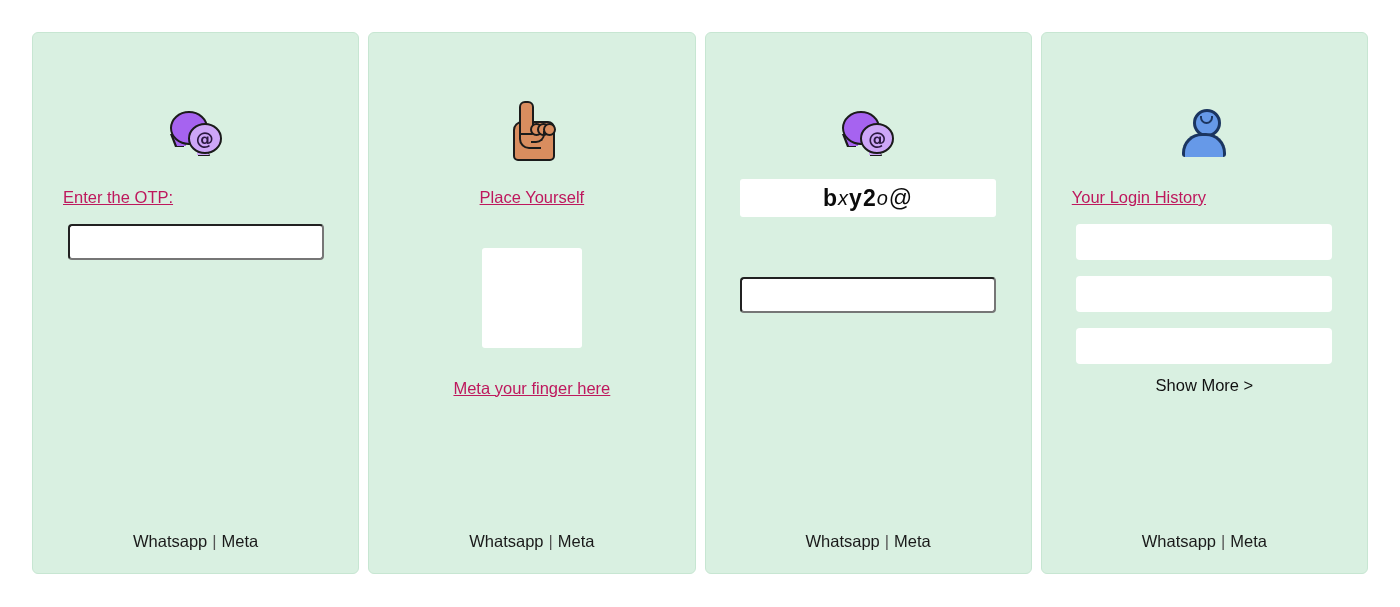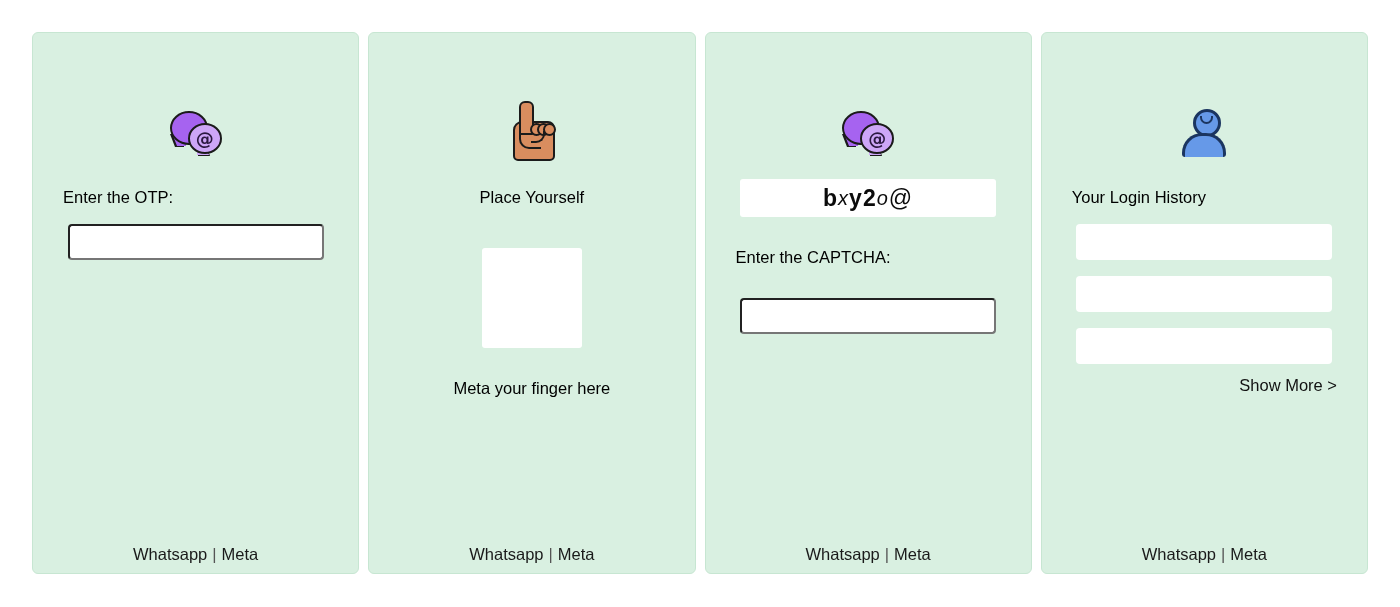--- a/index.html
+++ b/index.html
@@ -205,25 +205,26 @@
     background: #6699e8;
     border: 3.2px solid #1b3560;
     border-bottom: none;
     border-radius: 20px 20px 3px 3px;
     box-sizing: border-box;
   }
 
   
   .label {
     font-size: 16.5px;
-    color: #000000;
+    color: #be185d;
     line-height: 1.25;
     width: 100%;
     box-sizing: border-box;
     padding: 0 30px;
+    text-decoration: underline;
   }
   .label.left  { text-align: left; }
   .label.center { text-align: center; padding: 0 16px; }
 
   .field {
     width: 256px;
     height: 36px;
     background: #ffffff;
     border-radius: 4px;
     box-sizing: border-box;
@@ -251,27 +252,27 @@
     background: #ffffff;
     border-radius: 3px;
   }
 
   .show-more {
     font-size: 16.5px;
     color: #111111;
     width: 100%;
     box-sizing: border-box;
     padding: 0 30px;
-    text-align: right;
+    text-align: center;
     cursor: pointer;
   }
 
   .footer {
     position: absolute;
-    bottom: 9px;
+    bottom: 22px;
     left: 0;
     width: 100%;
     text-align: center;
     font-size: 16.5px;
     color: #1a1a1a;
   }
   .footer .sep {
     display: inline-block;
     padding: 0 5px;
     color: #555555;
@@ -347,21 +348,20 @@
       <div class="sp-14"></div>
       <div class="captcha-box">
         <span class="cap-ch cap-b">b</span>
         <span class="cap-ch cap-i">x</span>
         <span class="cap-ch cap-b">y</span>
         <span class="cap-ch cap-b">2</span>
         <span class="cap-ch cap-i">o</span>
         <span class="cap-ch cap-n">@</span>
       </div>
       <div class="sp-30"></div>
-      <div class="label left">Enter the CAPTCHA:</div>
       <div class="sp-30"></div>
       <input class="field" type="text" placeholder="" style="">
       <div class="footer">
         <a href="#">Whatsapp</a><span class="sep">|</span><a href="#">Meta</a>
       </div>
     </div>
 
     <div class="card">
       <div class="sp-12"></div>
       <div class="icon-slot">

